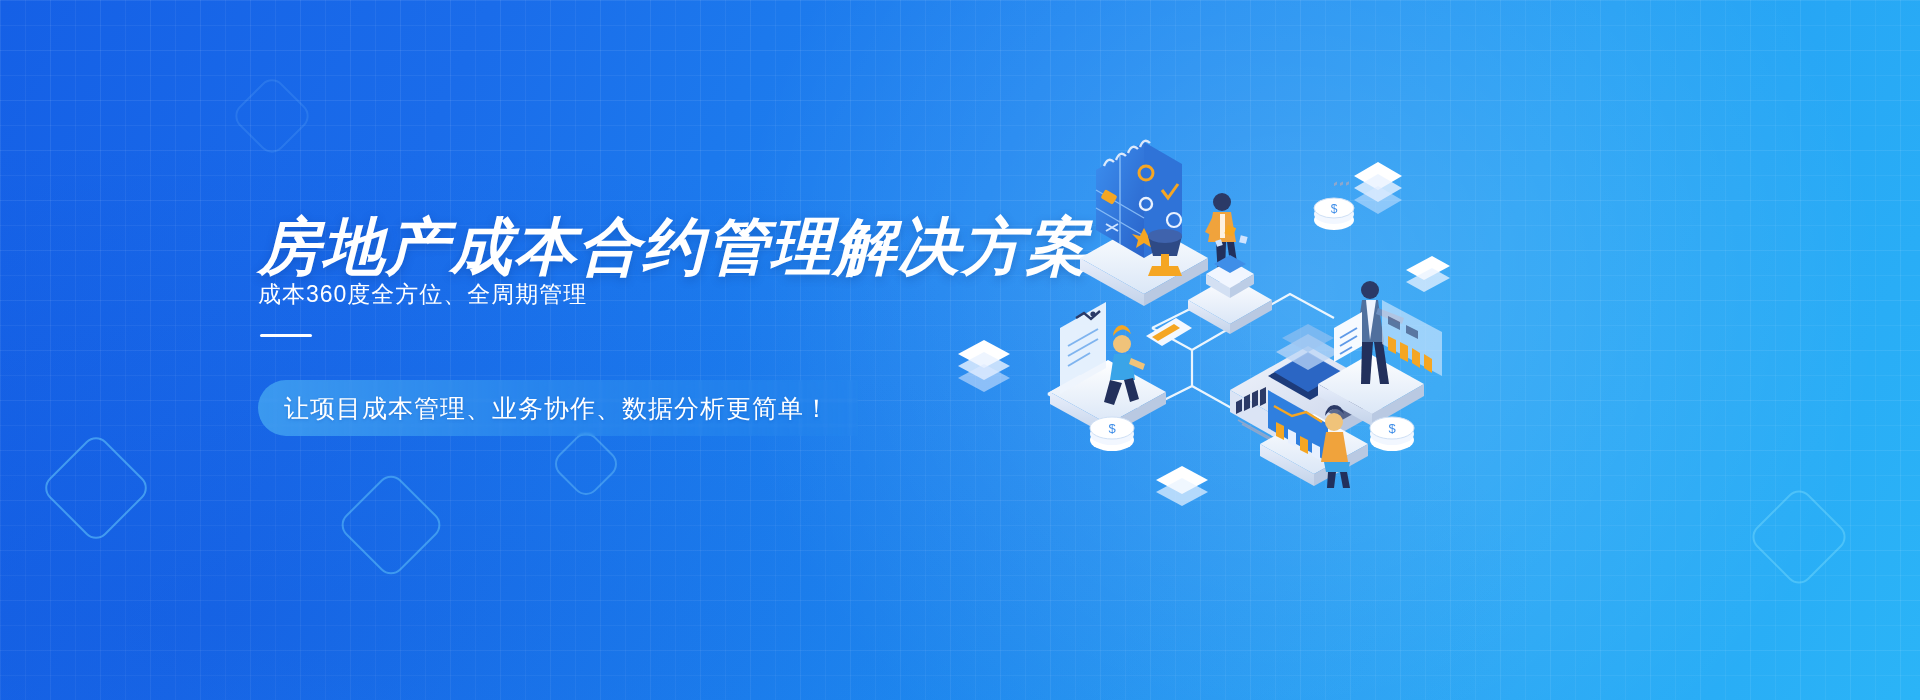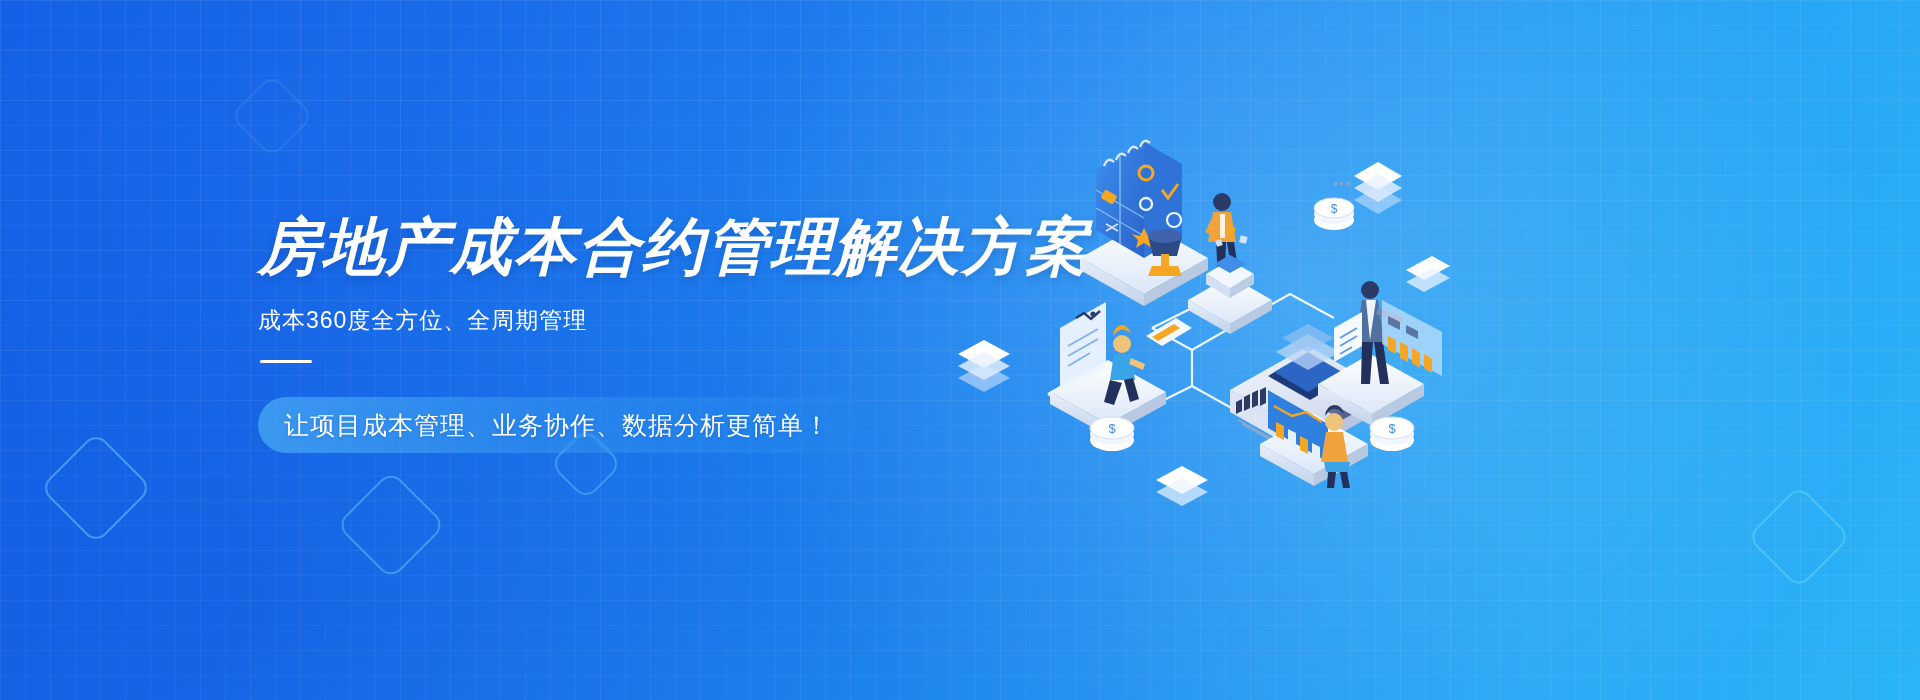--- a/index.html
+++ b/index.html
@@ -66,39 +66,38 @@
     line-height:1.05;
     font-weight:bold;
     font-style:italic;
     color:#ffffff;
     letter-spacing:2px;
     white-space:nowrap;
     text-shadow:0 3px 10px rgba(5,45,125,.28);
   }
 
   .subhead{
-    margin-top:26px;
     font-size:23px;
     color:#ffffff;
     letter-spacing:1px;
     white-space:nowrap;
   }
 
   .rule{
     margin-top:24px;
     margin-left:2px;
     width:52px; height:3px;
     background:#ffffff;
     border-radius:2px;
   }
 
   
   .pill{
     position:absolute;
-    left:258px; top:397px;
+    left:258px; top:380px;
     height:56px;
     padding:0 28px 0 26px;
     display:flex; align-items:center;
     border-radius:28px 0 0 28px;
     background:linear-gradient(90deg, rgba(86,190,246,.58) 0%, rgba(70,175,245,.34) 45%, rgba(60,165,244,.05) 100%);
     backdrop-filter:blur(1px);
   }
   .pill span{
     font-size:25px;
     color:#ffffff;

